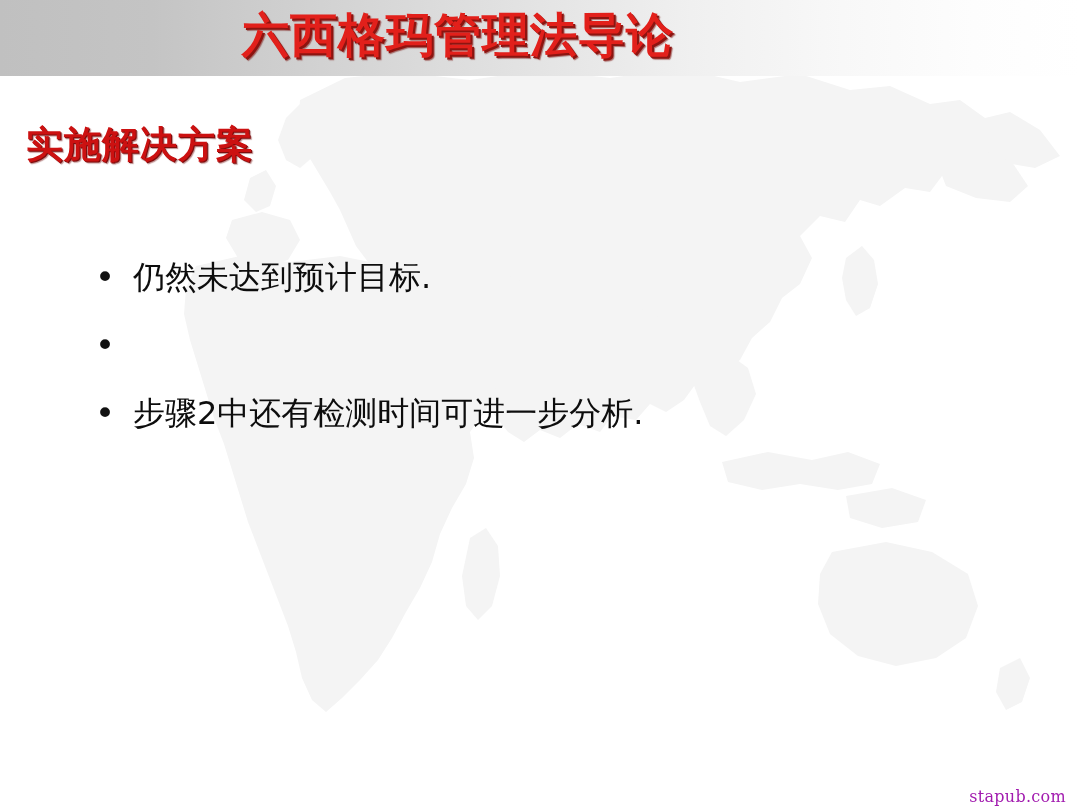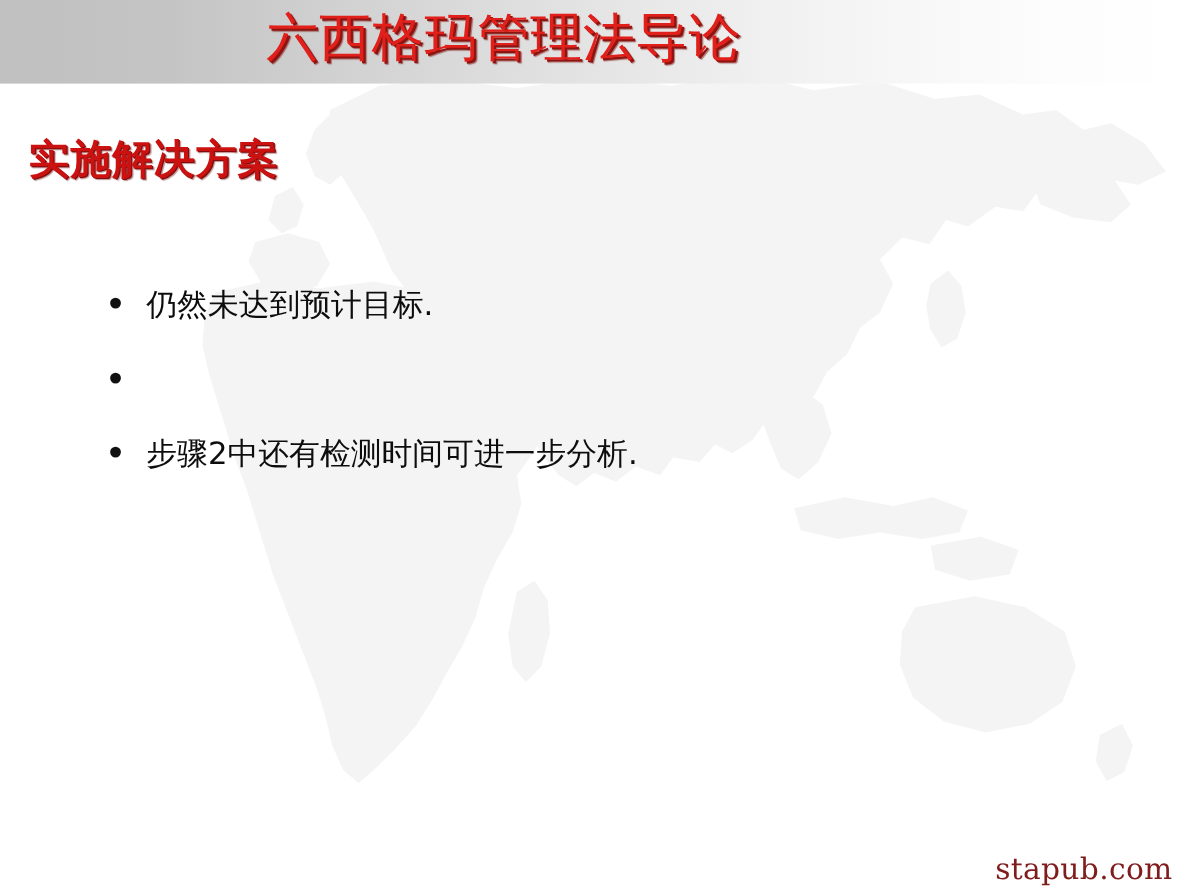--- a/index.html
+++ b/index.html
@@ -56,21 +56,21 @@
   }
 
   .slide-title {
     position: absolute;
     left: 0;
     top: 4px;
     width: 916px;
     text-align: center;
     font-family: "DejaVu Sans", "Liberation Sans", sans-serif;
     font-size: 47px;
-    font-weight: normal;
+    font-weight: bold;
     letter-spacing: 1px;
     color: #e2201b;
     text-shadow:
         2px 2px 0 #8d1410,
         3px 3px 1px rgba(120, 16, 12, 0.55);
     z-index: 3;
     white-space: nowrap;
     line-height: 62px;
   }
 
@@ -112,34 +112,34 @@
   .bullet-marker {
     width: 38px;
     flex: 0 0 38px;
     font-size: 34px;
     line-height: 68px;
     color: #111111;
     text-align: left;
   }
   .bullet-text {
     font-family: "DejaVu Sans", "Liberation Sans", sans-serif;
-    font-size: 28px;
+    font-size: 32px;
     line-height: 68px;
     color: #0d0d0d;
     letter-spacing: 0px;
   }
 
   
   .site-watermark {
     position: absolute;
     right: 14px;
     bottom: 4px;
     font-family: "DejaVu Serif", "Liberation Serif", serif;
-    font-size: 27px;
-    color: #7f1d1d;
+    font-size: 16px;
+    color: #a21caf;
     letter-spacing: 0.3px;
     z-index: 4;
   }
 </style>
 </head>
 <body>
 
 <div class="slide">
 
   <div class="map-watermark">

